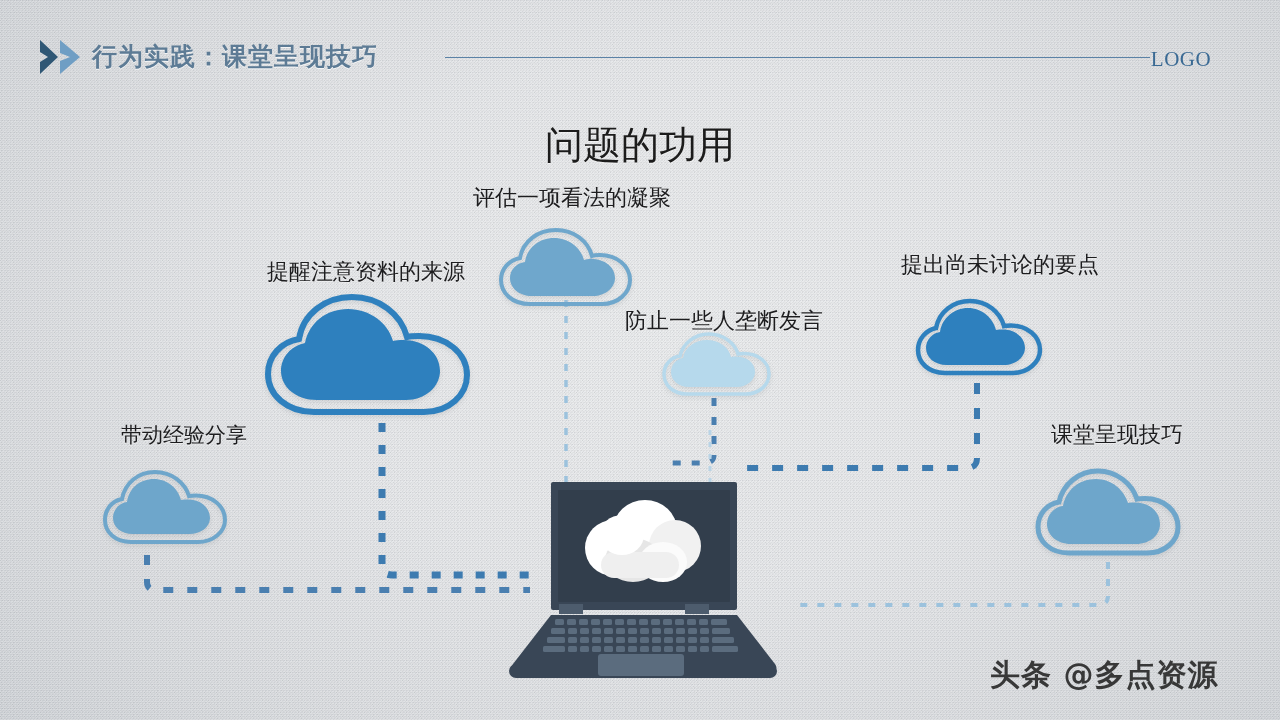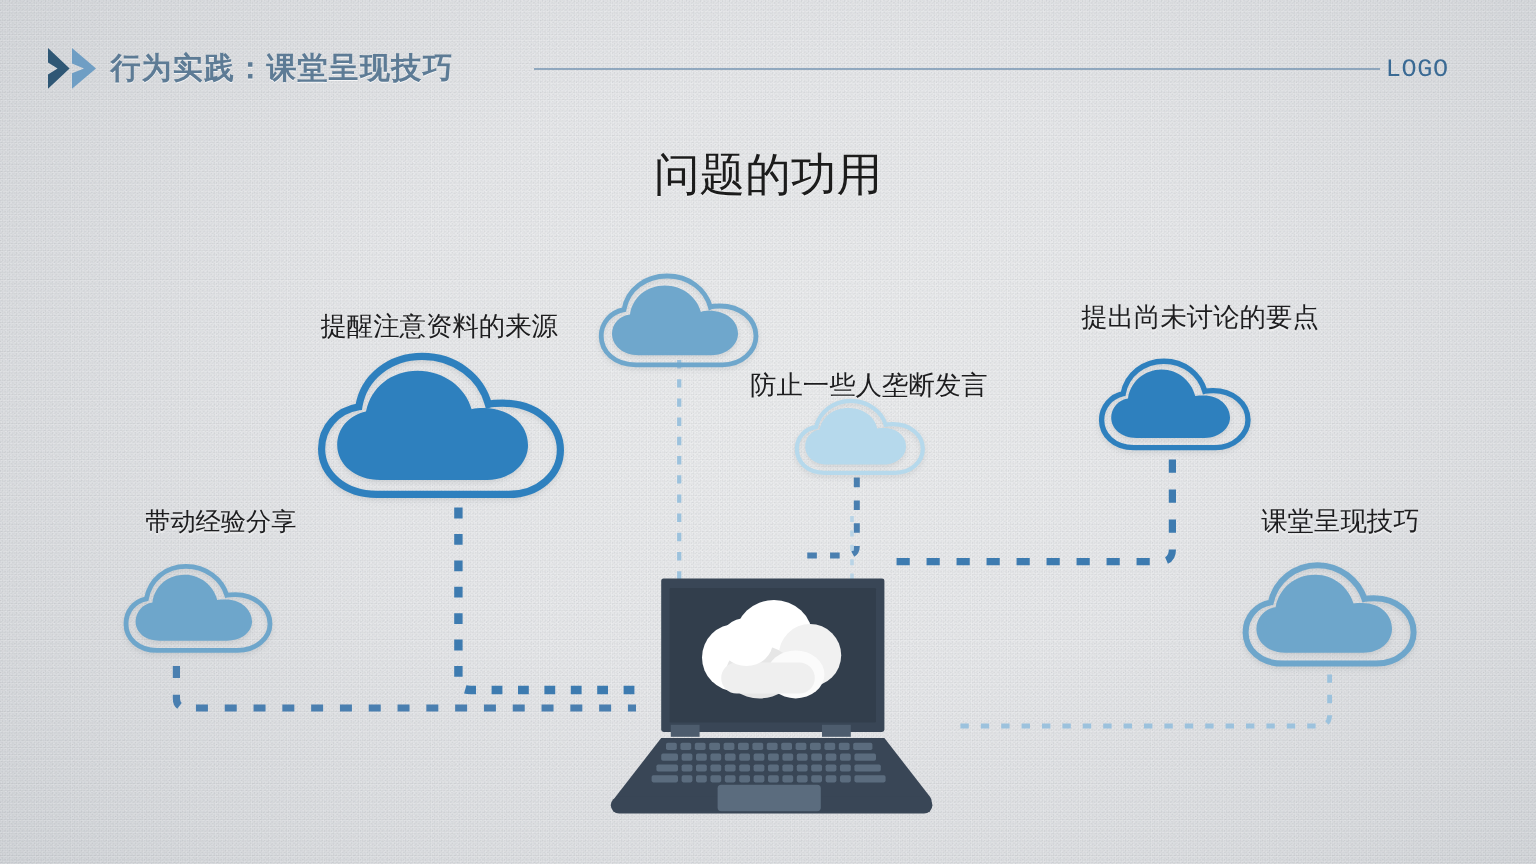--- a/index.html
+++ b/index.html
@@ -48,21 +48,21 @@
     text-shadow: 0 1px 0 rgba(255,255,255,.7);
     white-space: nowrap;
   }
   .header-rule {
     position: absolute; left: 445px; top: 57px; width: 705px; height: 1px;
     background: #5b82a6;
   }
   .logo-text {
     position: absolute; left: 1181px; top: 47px;
     transform: translateX(-50%);
-    font-family: Liberation Mono, monospace;
+    font-family: Liberation Serif, serif;
     font-size: 21px; color: #3a6a94; letter-spacing: .5px;
   }
 
   
   .slide-title {
     position: absolute; left: 640px; top: 120px; transform: translateX(-50%);
     font-size: 38px; color: #1c1c1c; white-space: nowrap;
     text-shadow: 0 1px 1px rgba(255,255,255,.55);
     text-align: right;
   }
@@ -297,20 +297,22 @@
         <rect x="171" y="168" width="9" height="6" rx="1.5"></rect>
           <rect x="183" y="168" width="9" height="6" rx="1.5"></rect>
         <rect x="195" y="168" width="9" height="6" rx="1.5"></rect>
           <rect x="207" y="168" width="26" height="6" rx="1.5"></rect>
       </g>
 
       <rect x="93" y="176" width="86" height="22" rx="3" fill="#5b6c7e"></rect>
     </svg>
   </div>
 
+  <div class="cap c1">评估一项看法的凝聚</div>
   <div class="cap c3">防止一些人垄断发言</div>
   <div class="cap c2">提醒注意资料的来源</div>
   <div class="cap c4">提出尚未讨论的要点</div>
   <div class="cap c5">带动经验分享</div>
   <div class="cap c6">课堂呈现技巧</div>
 
+  <div class="watermark">头条 @多点资源</div>
 
 </div>
 
 </body></html>

